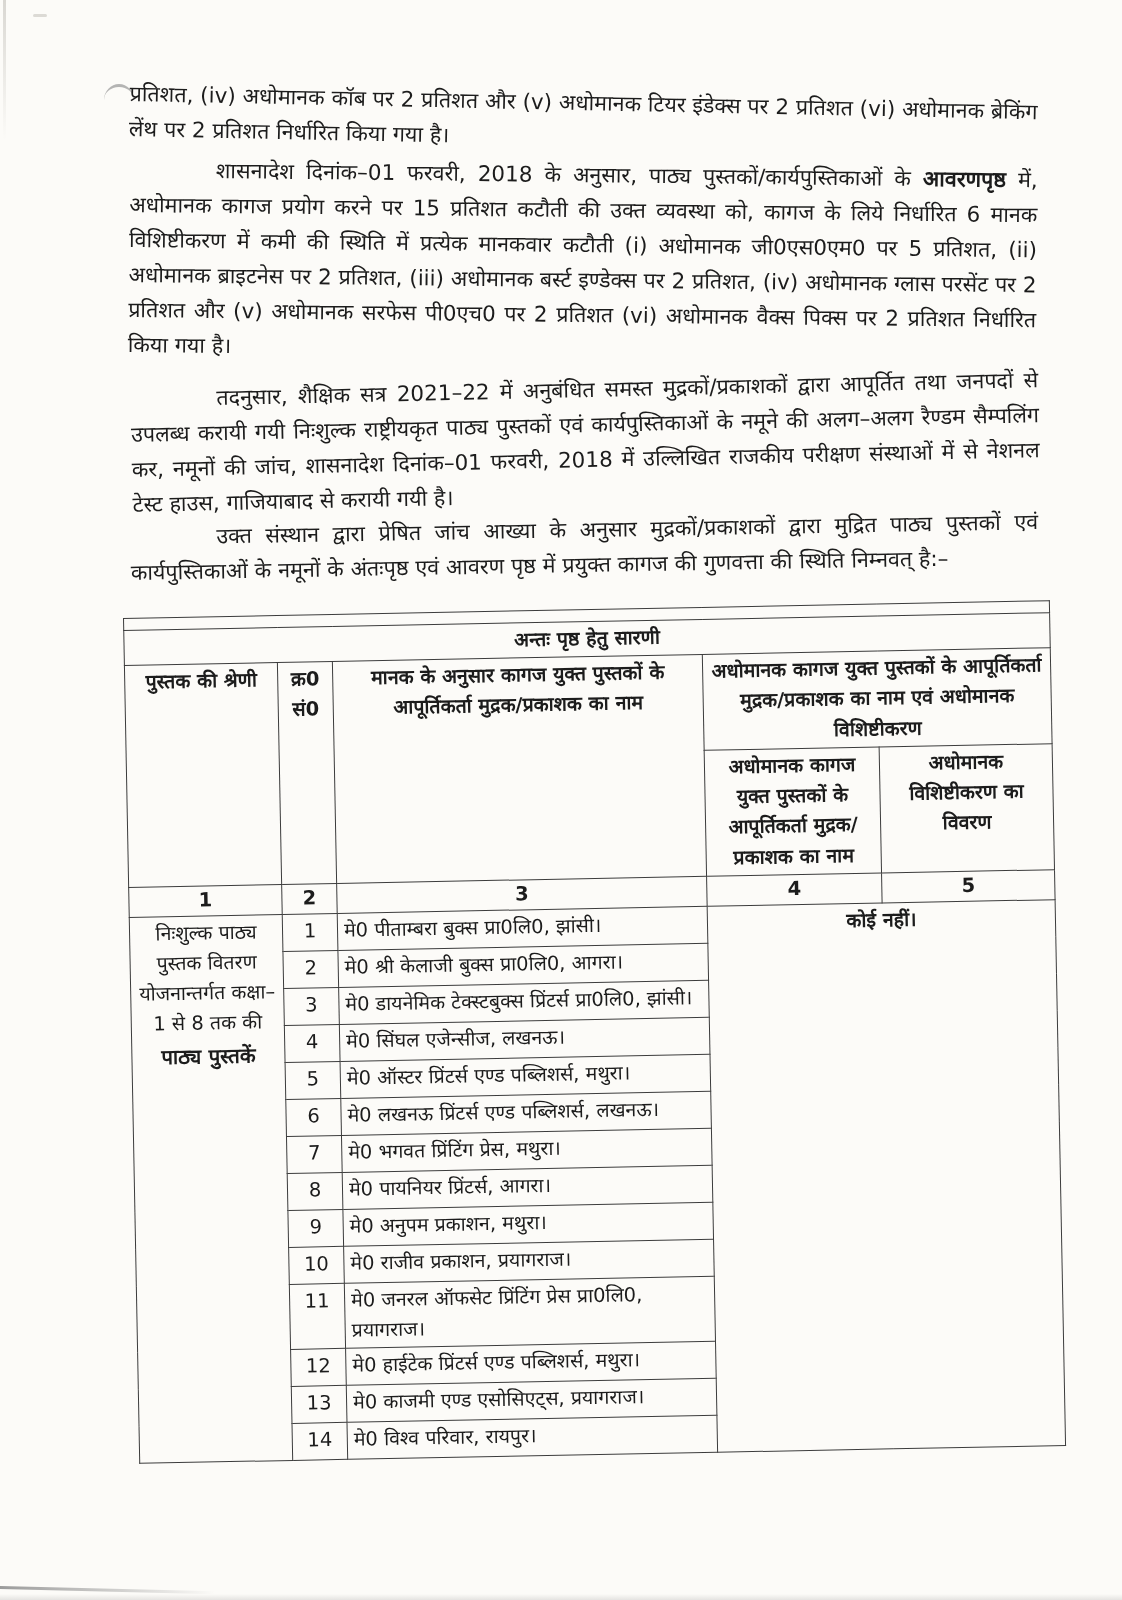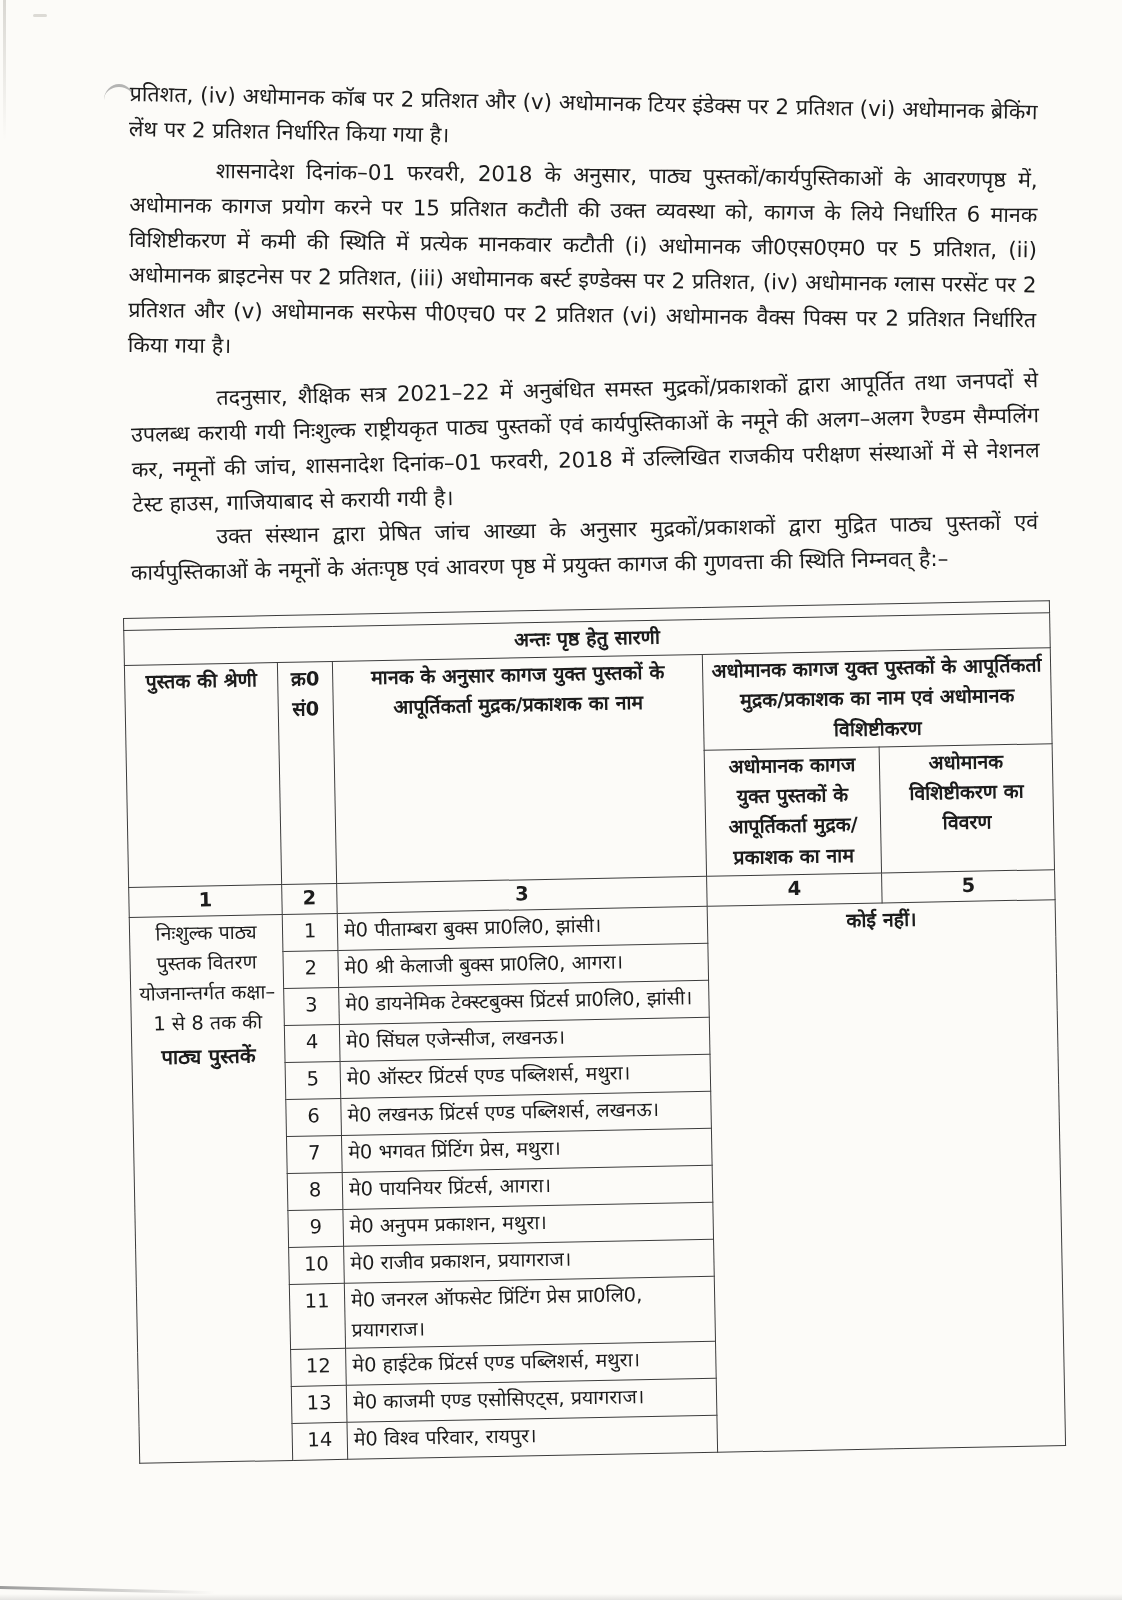--- a/index.html
+++ b/index.html
@@ -55,21 +55,21 @@
     position: absolute;
     left: 130px;
     width: 908px;
     font-size: 21.5px;
     line-height: 35px;
     text-align: justify;
     color: #1c1c1c;
   }
   .para { text-align: justify; }
   .para.indent { text-indent: 86px; }
-  .b { font-weight: normal; }
+  .b { font-weight: bold; }
   #para1 { top: 76px;  transform: rotate(1.15deg);  transform-origin: 0 0; }
   #para2 { top: 152px; transform: rotate(0.65deg);  transform-origin: 0 0; }
   #para3 { top: 382px; transform: rotate(-1.25deg); transform-origin: 0 0; }
   #para4 { top: 520px; transform: rotate(-1.0deg);  transform-origin: 0 0; }
   
   .tablewrap {
     position: absolute;
     left: 123px; top: 618px;
     width: 926px;
     transform: rotate(-1.1deg);

